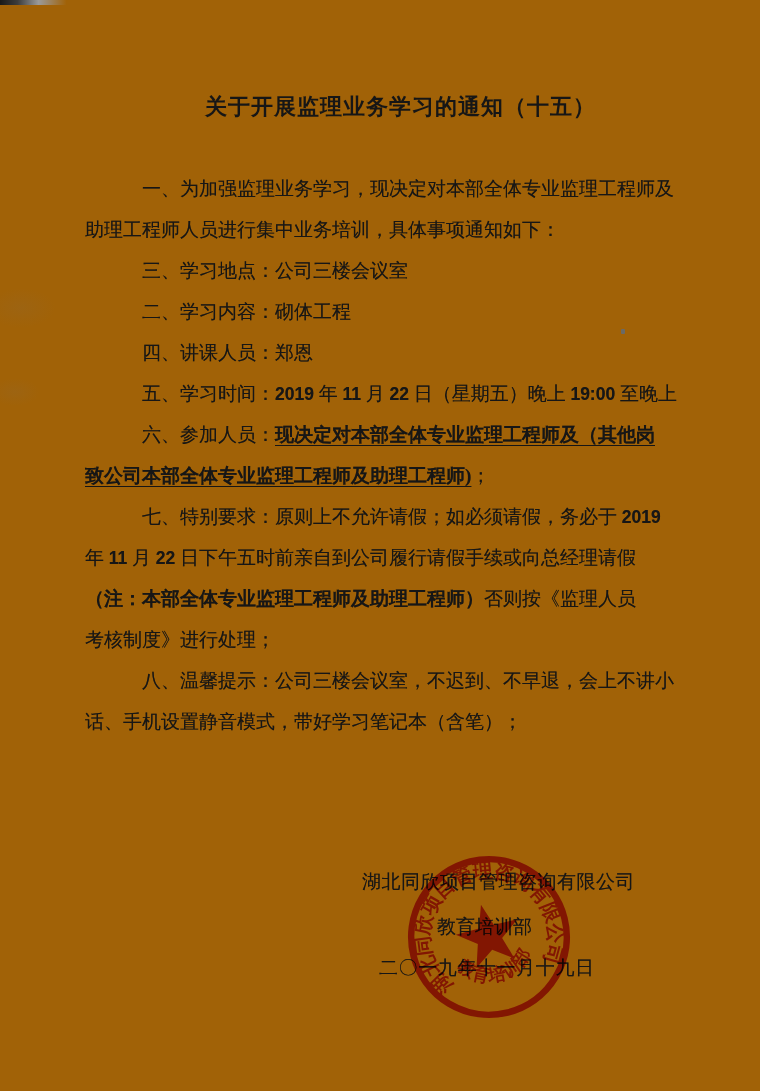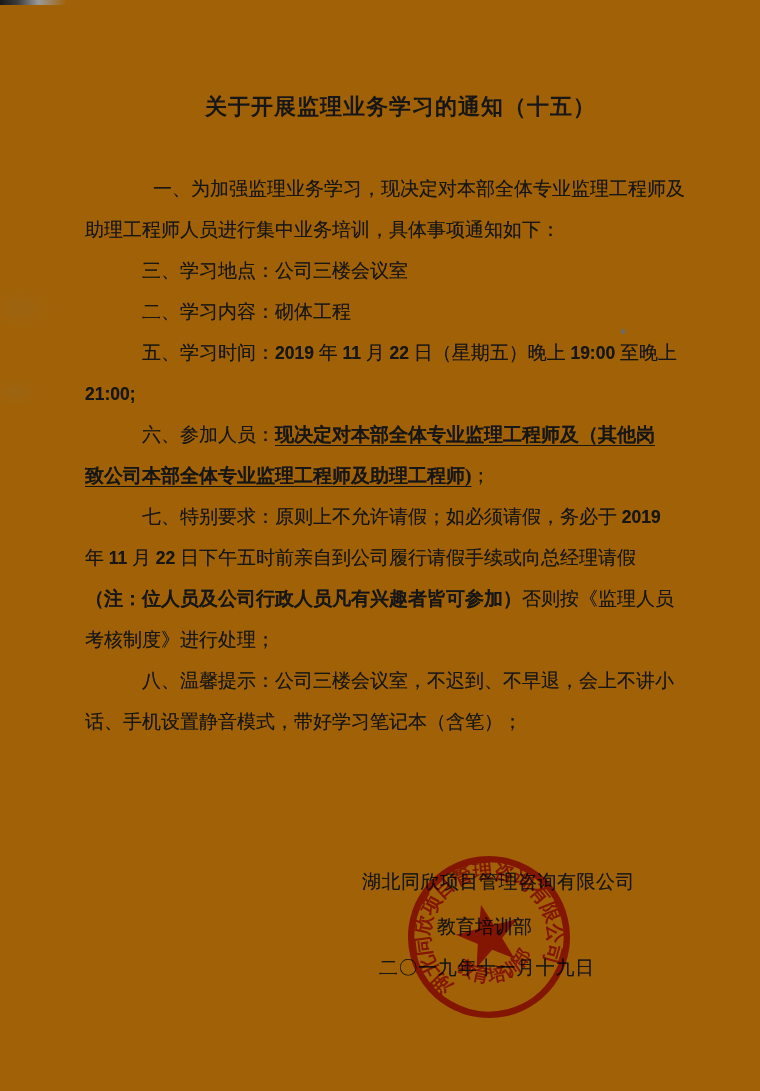--- a/index.html
+++ b/index.html
@@ -93,31 +93,31 @@
 <div class="page">
 
   <div class="corner-smudge"></div>
   <div class="blob blob-1"></div>
   <div class="blob blob-2"></div>
   <div class="speck"></div>
 
   <div class="doc-title">关于开展监理业务学习的通知（十五）</div>
 
   <div class="doc-body">
-      <div class="line" style="padding-left: 57px; text-align: right;"><span class="seg">一、为加强监理业务学习，现决定对本部全体专业监理工程师及</span></div>
+      <div class="line" style="padding-left: 57px;"><span class="seg">一、为加强监理业务学习，现决定对本部全体专业监理工程师及</span></div>
       <div class="line"><span class="seg">助理工程师人员进行集中业务培训，具体事项通知如下：</span></div>
       <div class="line" style="padding-left: 57px;"><span class="seg">三、学习地点：公司三楼会议室</span></div>
       <div class="line" style="padding-left: 57px;"><span class="seg">二、学习内容：砌体工程</span></div>
+      <div class="line" style="padding-left: 57px;"><span class="seg">四、讲课人员：郑恩</span></div>
       <div class="line" style="padding-left: 57px;"><span class="seg">五、学习时间：</span><span class="seg num">2019</span><span class="seg"> 年 </span><span class="seg num">11</span><span class="seg"> 月 </span><span class="seg num">22</span><span class="seg"> 日（星期五）晚上 </span><span class="seg num">19:00</span><span class="seg"> 至晚上</span></div>
-      <div class="line"><span class="seg num">21:00</span><span class="seg num">;</span></div>
       <div class="line" style="padding-left: 57px;"><span class="seg">六、参加人员：</span><span class="seg bold underline">现决定对本部全体专业监理工程师及（其他岗</span></div>
       <div class="line"><span class="seg bold underline">致公司本部全体专业监理工程师及助理工程师)</span><span class="seg">；</span></div>
       <div class="line" style="padding-left: 57px;"><span class="seg">七、特别要求：原则上不允许请假；如必须请假，务必于 </span><span class="seg num">2019</span></div>
       <div class="line"><span class="seg">年 </span><span class="seg num">11</span><span class="seg"> 月 </span><span class="seg num">22</span><span class="seg"> 日下午五时前亲自到公司履行请假手续或向总经理请假</span></div>
-      <div class="line"><span class="seg bold">（注：位人员及公司行政人员凡有兴趣者皆可参加）</span><span class="seg">否则按《监理人员</span></div>
+      <div class="line"><span class="seg bold">（注：本部全体专业监理工程师及助理工程师）</span><span class="seg">否则按《监理人员</span></div>
       <div class="line"><span class="seg">考核制度》进行处理；</span></div>
       <div class="line" style="padding-left: 57px;"><span class="seg">八、温馨提示：公司三楼会议室，不迟到、不早退，会上不讲小</span></div>
       <div class="line"><span class="seg">话、手机设置静音模式，带好学习笔记本（含笔）；</span></div>
     </div>
 
   <div class="sig-line sig-company">湖北同欣项目管理咨询有限公司</div>
   <div class="sig-line sig-dept">教育培训部</div>
   <div class="sig-line sig-date">二〇一九年十一月十九日</div>
 
   <svg class="stamp" viewBox="0 0 200 200" xmlns="http://www.w3.org/2000/svg">

